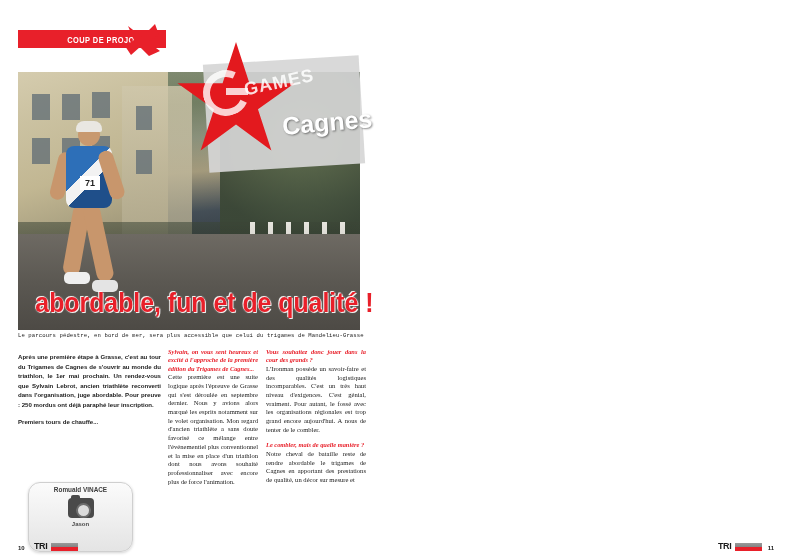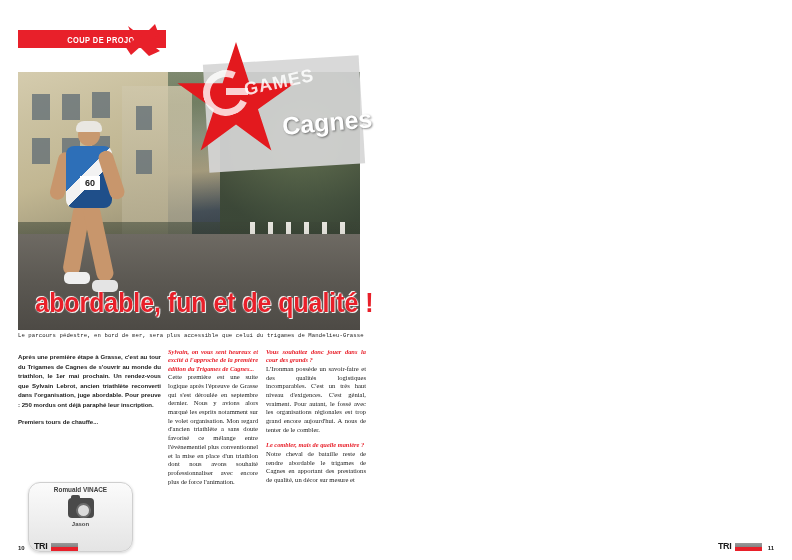--- a/index.html
+++ b/index.html
@@ -220,21 +220,21 @@
           <i style="left:90px"></i>
       </div>
       <div class="hero-road"></div>
       <div class="runner">
         <div class="r-armL"></div>
         <div class="r-legL"></div>
           <div class="r-legR"></div>
         <div class="r-shoe1"></div>
           <div class="r-shoe2"></div>
         <div class="r-torso"></div>
-        <div class="r-num">60</div>
+        <div class="r-num">71</div>
         <div class="r-head"></div>
           <div class="r-cap"></div>
         <div class="r-armR"></div>
       </div>
     </div>
 
     <div class="logo-card"></div>
     <div class="star"></div>
     <div class="star-g"></div>
     <div class="star-g2"></div>

